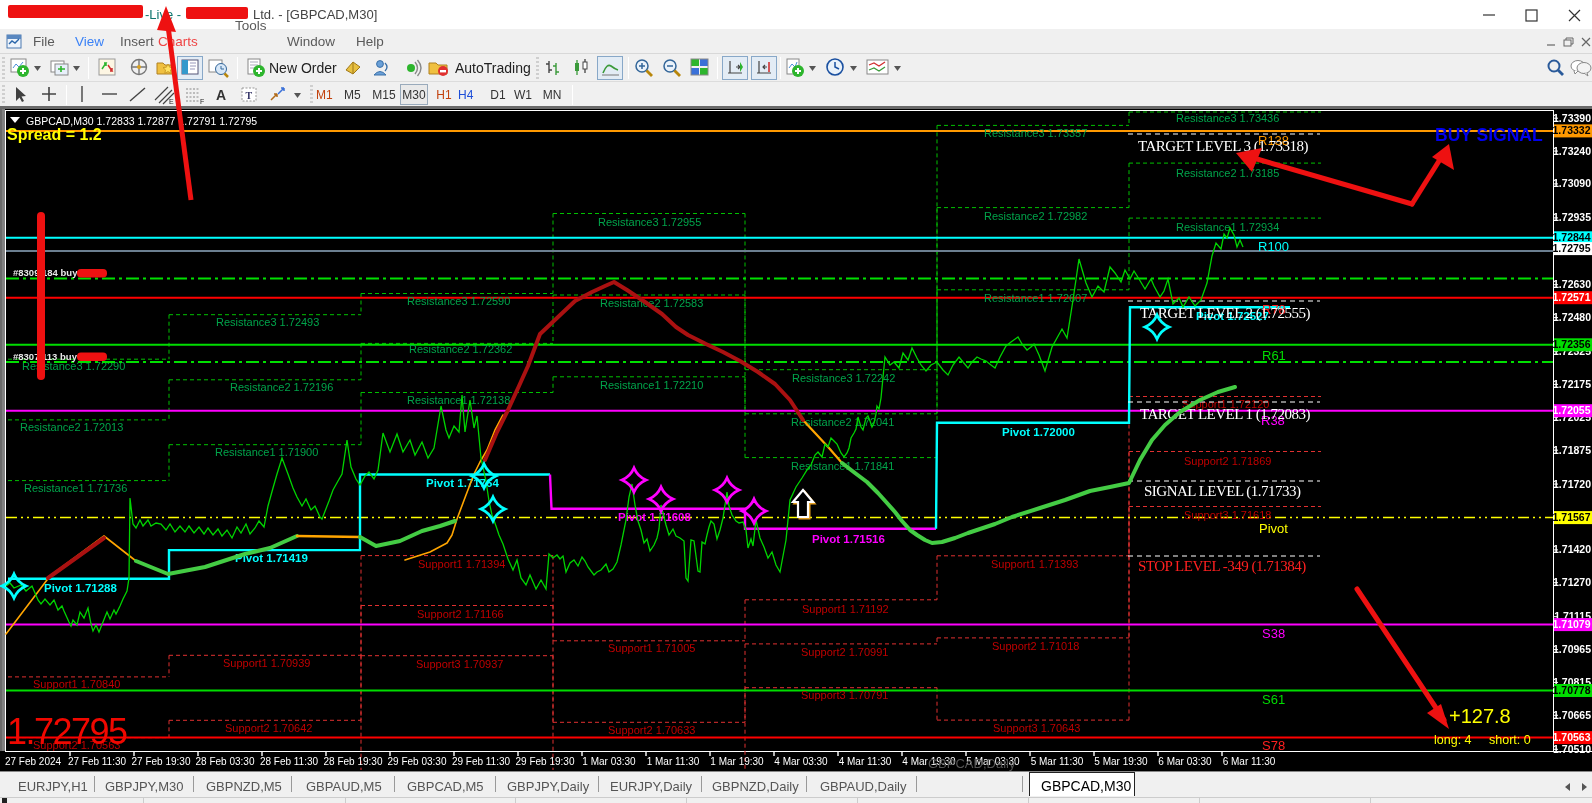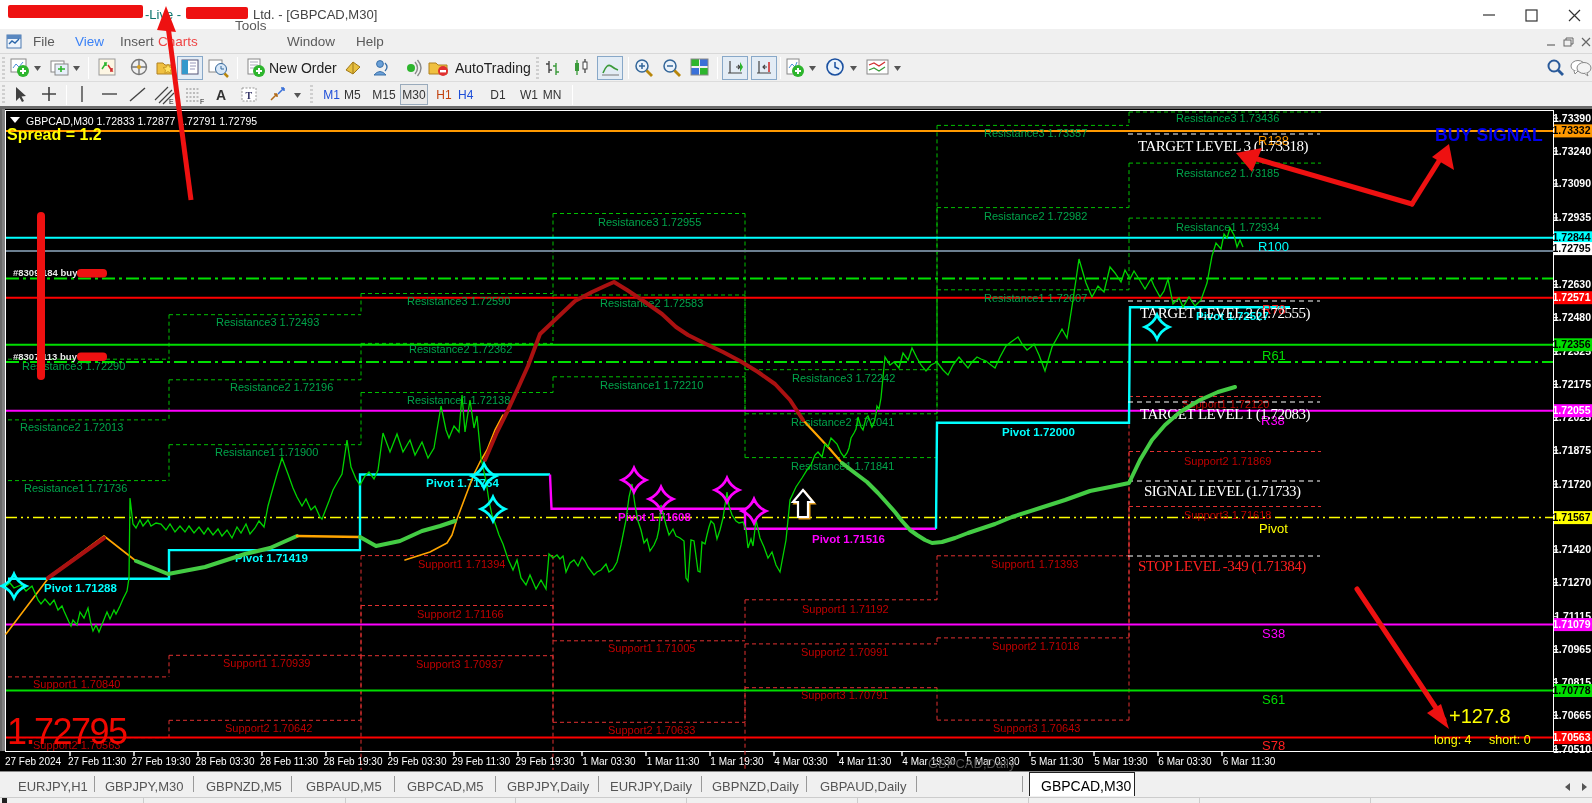--- a/index.html
+++ b/index.html
@@ -526,29 +526,29 @@
       <text x="5.5" y="13.5" font-size="10" font-weight="bold" fill="#336" font-family="Liberation Serif">T</text>
     </svg>
     <svg style="position:absolute;left:268px;top:85px" width="22" height="20" viewBox="0 0 22 20">
       <path d="M3 15 L9 9 M9 9 L9 12 M9 9 L6 9" stroke="#b06a18" stroke-width="1.5" fill="none"></path>
       <path d="M16 3 L10 9 M16 3 L16 6 M16 3 L13 3" stroke="#3a70d8" stroke-width="1.5" fill="none"></path>
     </svg>
     <svg style="position:absolute;left:293px;top:91px" width="9" height="8" viewBox="0 0 9 8">
       <path d="M1 2 L8 2 L4.5 7 Z" fill="#555"></path>
     </svg>
     <div style="position:absolute;left:310px;top:85px;width:3px;height:20px;background:repeating-linear-gradient(180deg,#cfcfcf 0 2px,#f0f0f0 2px 4px)"></div>
-    <div style="position:absolute;left:316px;top:88px;width:24px;text-align:right;font:12px 'Liberation Sans',sans-serif;color:#1d4ed8">M1</div>
+    <div style="position:absolute;left:316px;top:88px;width:24px;text-align:left;font:12px 'Liberation Sans',sans-serif;color:#c2410c">M1</div>
     <div style="position:absolute;left:344px;top:88px;width:24px;text-align:left;font:12px 'Liberation Sans',sans-serif;color:#333">M5</div>
     <div style="position:absolute;left:370px;top:88px;width:28px;text-align:center;font:12px 'Liberation Sans',sans-serif;color:#333">M15</div>
     <div style="position:absolute;left:400px;top:84px;width:28px;height:21px;background:#e9e9e9;border:1px solid #9ab;"></div>
     <div style="position:absolute;left:400px;top:88px;width:28px;text-align:center;font:12px 'Liberation Sans',sans-serif;color:#333">M30</div>
     <div style="position:absolute;left:432px;top:88px;width:24px;text-align:center;font:12px 'Liberation Sans',sans-serif;color:#c2410c">H1</div>
     <div style="position:absolute;left:458px;top:88px;width:24px;text-align:left;font:12px 'Liberation Sans',sans-serif;color:#1d4ed8">H4</div>
     <div style="position:absolute;left:486px;top:88px;width:24px;text-align:center;font:12px 'Liberation Sans',sans-serif;color:#333">D1</div>
-    <div style="position:absolute;left:514px;top:88px;width:24px;text-align:right;font:12px 'Liberation Sans',sans-serif;color:#333">W1</div>
+    <div style="position:absolute;left:514px;top:88px;width:24px;text-align:left;font:12px 'Liberation Sans',sans-serif;color:#333">W1</div>
     <div style="position:absolute;left:540px;top:88px;width:24px;text-align:center;font:12px 'Liberation Sans',sans-serif;color:#333">MN</div>
     <div style="position:absolute;left:572px;top:85px;width:1px;height:20px;background:#c8c8c8;border-right:1px solid #fff"></div>
     <div style="position:absolute;left:0;top:771px;width:1592px;height:26px;background:#f0f0f0;border-top:1px solid #888"></div>
     <div style="position:absolute;left:18px;top:779px;font:13px 'Liberation Sans',sans-serif;color:#555">EURJPY,H1</div>
     <div style="position:absolute;left:105px;top:779px;font:13px 'Liberation Sans',sans-serif;color:#555">GBPJPY,M30</div>
     <div style="position:absolute;left:206px;top:779px;font:13px 'Liberation Sans',sans-serif;color:#555">GBPNZD,M5</div>
     <div style="position:absolute;left:306px;top:779px;font:13px 'Liberation Sans',sans-serif;color:#555">GBPAUD,M5</div>
     <div style="position:absolute;left:407px;top:779px;font:13px 'Liberation Sans',sans-serif;color:#555">GBPCAD,M5</div>
     <div style="position:absolute;left:507px;top:779px;font:13px 'Liberation Sans',sans-serif;color:#555">GBPJPY,Daily</div>
     <div style="position:absolute;left:610px;top:779px;font:13px 'Liberation Sans',sans-serif;color:#555">EURJPY,Daily</div>

